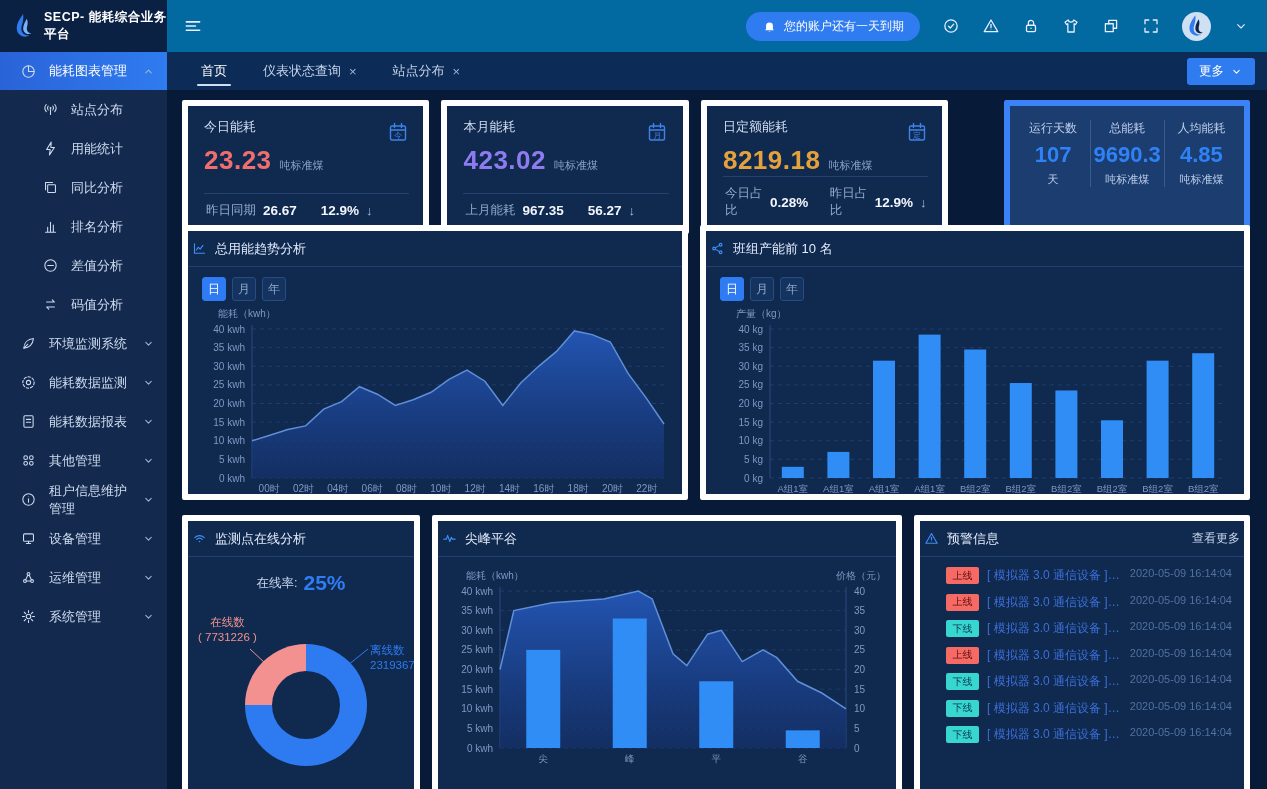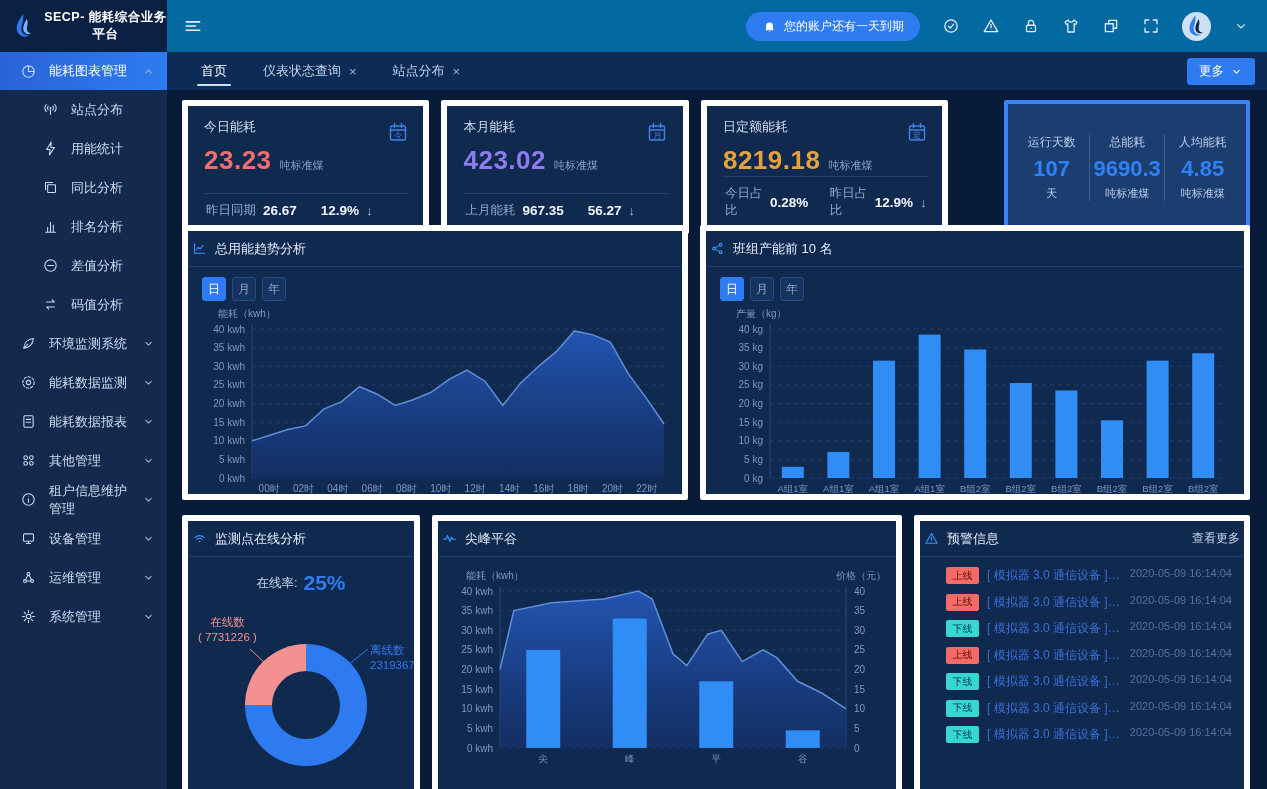--- a/index.html
+++ b/index.html
@@ -4,21 +4,21 @@
 <style>
   * { margin:0; padding:0; box-sizing:border-box; }
   html,body { width:1267px; height:789px; overflow:hidden; background:#071a38;
     font-family:"Liberation Sans","DejaVu Sans",sans-serif; }
   svg { display:block; font-family:inherit; }
   .app { width:1267px; height:789px; display:grid; grid-template-columns:167px 1fr;
     grid-template-rows:52px 38px 1fr; }
 
   
   .logo-cell { grid-column:1; grid-row:1; background:#0a2144; display:flex; align-items:center;
-    padding-left:14px; gap:8px;text-align:center; }
+    padding-left:14px; gap:8px; }
   .logo-cell .brand { color:#fff; font-size:12.5px; font-weight:bold; letter-spacing:.5px; }
   .topbar { grid-column:2; grid-row:1; background:#0369a1; display:flex; align-items:center;
     padding:0 18px 0 16px; color:#dce7f7; }
   .hamburger { color:#e8f0fb; cursor:pointer; }
   .topbar-right { margin-left:auto; display:flex; align-items:center; gap:22px; }
   .notice-pill { background:#2f7bf0; color:#fff; border-radius:15px; height:29px; display:flex;
     align-items:center; gap:7px; padding:0 16px; font-size:12px; cursor:pointer; }
   .top-icons { display:flex; align-items:center; gap:22px; color:#e8f0fb; }
   .top-icons .ic { cursor:pointer; display:flex; }
   .avatar { width:29px; height:29px; border-radius:50%; background:#cfe0f2; display:flex;
@@ -52,22 +52,22 @@
   .kpi-foot { margin-top:auto; border-top:1px solid rgba(96,140,210,.25); padding:8px 2px 9px;
     font-size:12.5px; color:#93a9d0; display:flex; align-items:center; gap:7px; }
   .kpi-foot b { color:#f2f6fd; font-size:13.5px; font-weight:bold; }
   .kpi-foot .gap { width:10px; }
   .kpi-foot .arrow { color:#9fc1f0; font-size:13px; }
   .kpi-ic { position:absolute; top:12px; right:12px; width:27px; height:27px; color:#3f83e8;
     display:flex; align-items:center; justify-content:center; }
   .kpi-ic .cal-char { position:absolute; top:12px; left:0; right:0; text-align:center;
     font-size:8px; color:#3f83e8; }
 
-  .stats-card { background:#1c3d6f; border:4px solid #3b82f6; border-radius:2px; display:flex;
-    align-items:center; padding:14px 6px;margin-left:44px; }
+  .stats-card { background:#1c3d6f; border:6px solid #3b82f6; border-radius:2px; display:flex;
+    align-items:flex-start; padding:14px 6px;margin-left:44px; }
   .stat { flex:1; text-align:center; }
   .stat + .stat { border-left:1px solid rgba(130,165,220,.3); }
   .stat .lb { font-size:12px; color:#bccdeb; }
   .stat .vl { font-size:22px; font-weight:bold; color:#2f82f5; margin:5px 0 4px; }
   .stat .un { font-size:11px; color:#bccdeb; }
 
   .panel { display:flex; flex-direction:column; overflow:hidden; }
   .panel-hd { height:36px; flex:none; display:flex; align-items:center; gap:8px; padding:0 4px;
     border-bottom:1px solid rgba(58,99,169,.4); color:#e2ebfa; font-size:13px; }
   .panel-hd .pic { color:#3f8ef7; display:flex; }

